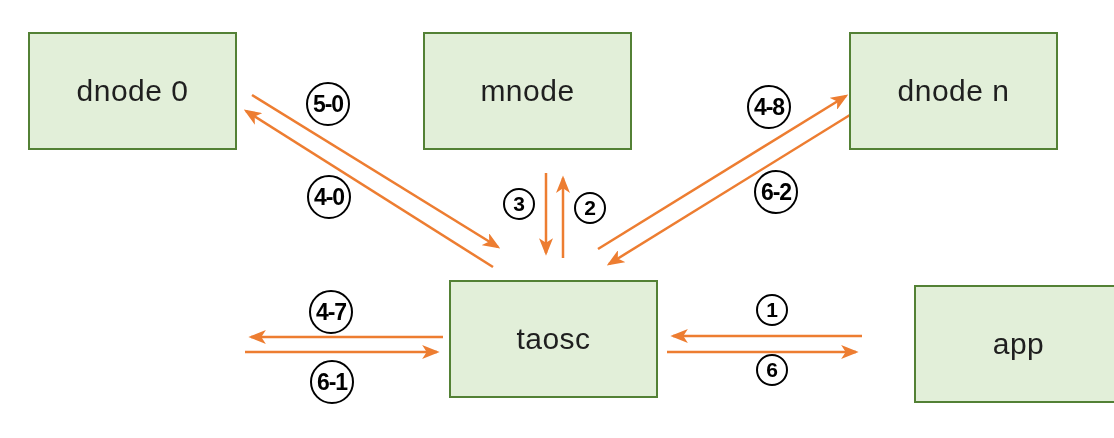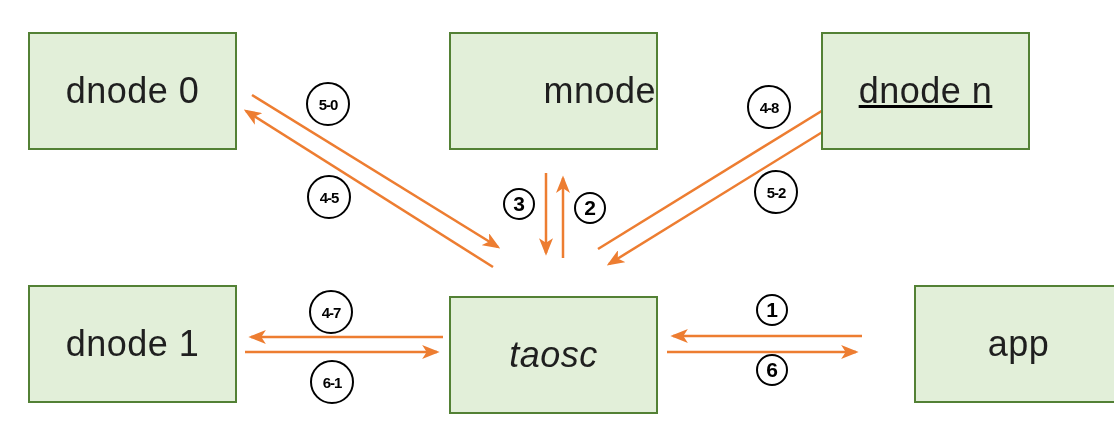--- a/index.html
+++ b/index.html
@@ -35,40 +35,40 @@
     width: 209px;
     height: 118px;
     background: var(--node-fill, #E2EFD9);
     border: 2.5px solid var(--node-border, #538135);
     box-sizing: border-box;
     display: flex;
     align-items: center;
     justify-content: center;
   }
   .node-label {
-    font-size: 36px;
+    font-size: 30px;
     color: var(--node-text, #1f1f1f);
     letter-spacing: 0.5px;
   }
   .edge-label {
     position: absolute;
     background: var(--label-fill, #ffffff);
     border: 2.5px solid var(--label-border, #000000);
     border-radius: 50%;
     box-sizing: border-box;
     display: flex;
     align-items: center;
     justify-content: center;
     color: var(--label-text, #000000);
     font-weight: bold;
   }
   .edge-label.lg {
     width: 44px;
     height: 44px;
-    font-size: 15px;
+    font-size: 23px;
     letter-spacing: -1px;
   }
   .edge-label.sm {
     width: 32px;
     height: 32px;
     font-size: 21px;
   }
 </style>
 </head>
 <body>
@@ -89,41 +89,38 @@
     <line class="arrow-line" x1="858" y1="110" x2="609" y2="264" marker-end="url(#ah)"></line>
     <line class="arrow-line" x1="443" y1="337" x2="251" y2="337" marker-end="url(#ah)"></line>
     <line class="arrow-line" x1="245" y1="352" x2="437" y2="352" marker-end="url(#ah)"></line>
     <line class="arrow-line" x1="862" y1="336" x2="673" y2="336" marker-end="url(#ah)"></line>
     <line class="arrow-line" x1="667" y1="352" x2="856" y2="352" marker-end="url(#ah)"></line>
   </svg>
 
   <div class="node" style="left:28px;  top:32px;">
     <span class="node-label">dnode 0</span>
   </div>
-  <div class="node" style="left:449px; top:32px;justify-content:flex-end;">
+  <div class="node" style="left:423px; top:32px;">
     <span class="node-label">mnode</span>
   </div>
-  <div class="node" style="left:821px; top:32px;text-decoration:underline;">
+  <div class="node" style="left:849px; top:32px;">
     <span class="node-label">dnode n</span>
   </div>
 
-  <div class="node" style="left:28px;  top:285px;">
-    <span class="node-label">dnode 1</span>
-  </div>
-  <div class="node" style="left:449px; top:296px;font-style:italic;">
+  <div class="node" style="left:449px; top:280px;">
     <span class="node-label">taosc</span>
   </div>
   <div class="node" style="left:871px; top:285px;margin-left:43px;">
     <span class="node-label">app</span>
   </div>
 
   <div class="edge-label lg" style="left:306px; top:82px;">5-0</div>
-  <div class="edge-label lg" style="left:307px; top:175px;">4-5</div>
+  <div class="edge-label lg" style="left:307px; top:175px;">4-0</div>
   <div class="edge-label sm" style="left:503px; top:188px;">3</div>
   <div class="edge-label sm" style="left:574px; top:192px;">2</div>
   <div class="edge-label lg" style="left:747px; top:85px;">4-8</div>
-  <div class="edge-label lg" style="left:754px; top:170px;">5-2</div>
+  <div class="edge-label lg" style="left:754px; top:170px;">6-2</div>
   <div class="edge-label lg" style="left:309px; top:290px;">4-7</div>
   <div class="edge-label lg" style="left:310px; top:360px;">6-1</div>
   <div class="edge-label sm" style="left:756px; top:294px;">1</div>
   <div class="edge-label sm" style="left:756px; top:354px;">6</div>
 
 </div>
 
 </body></html>

